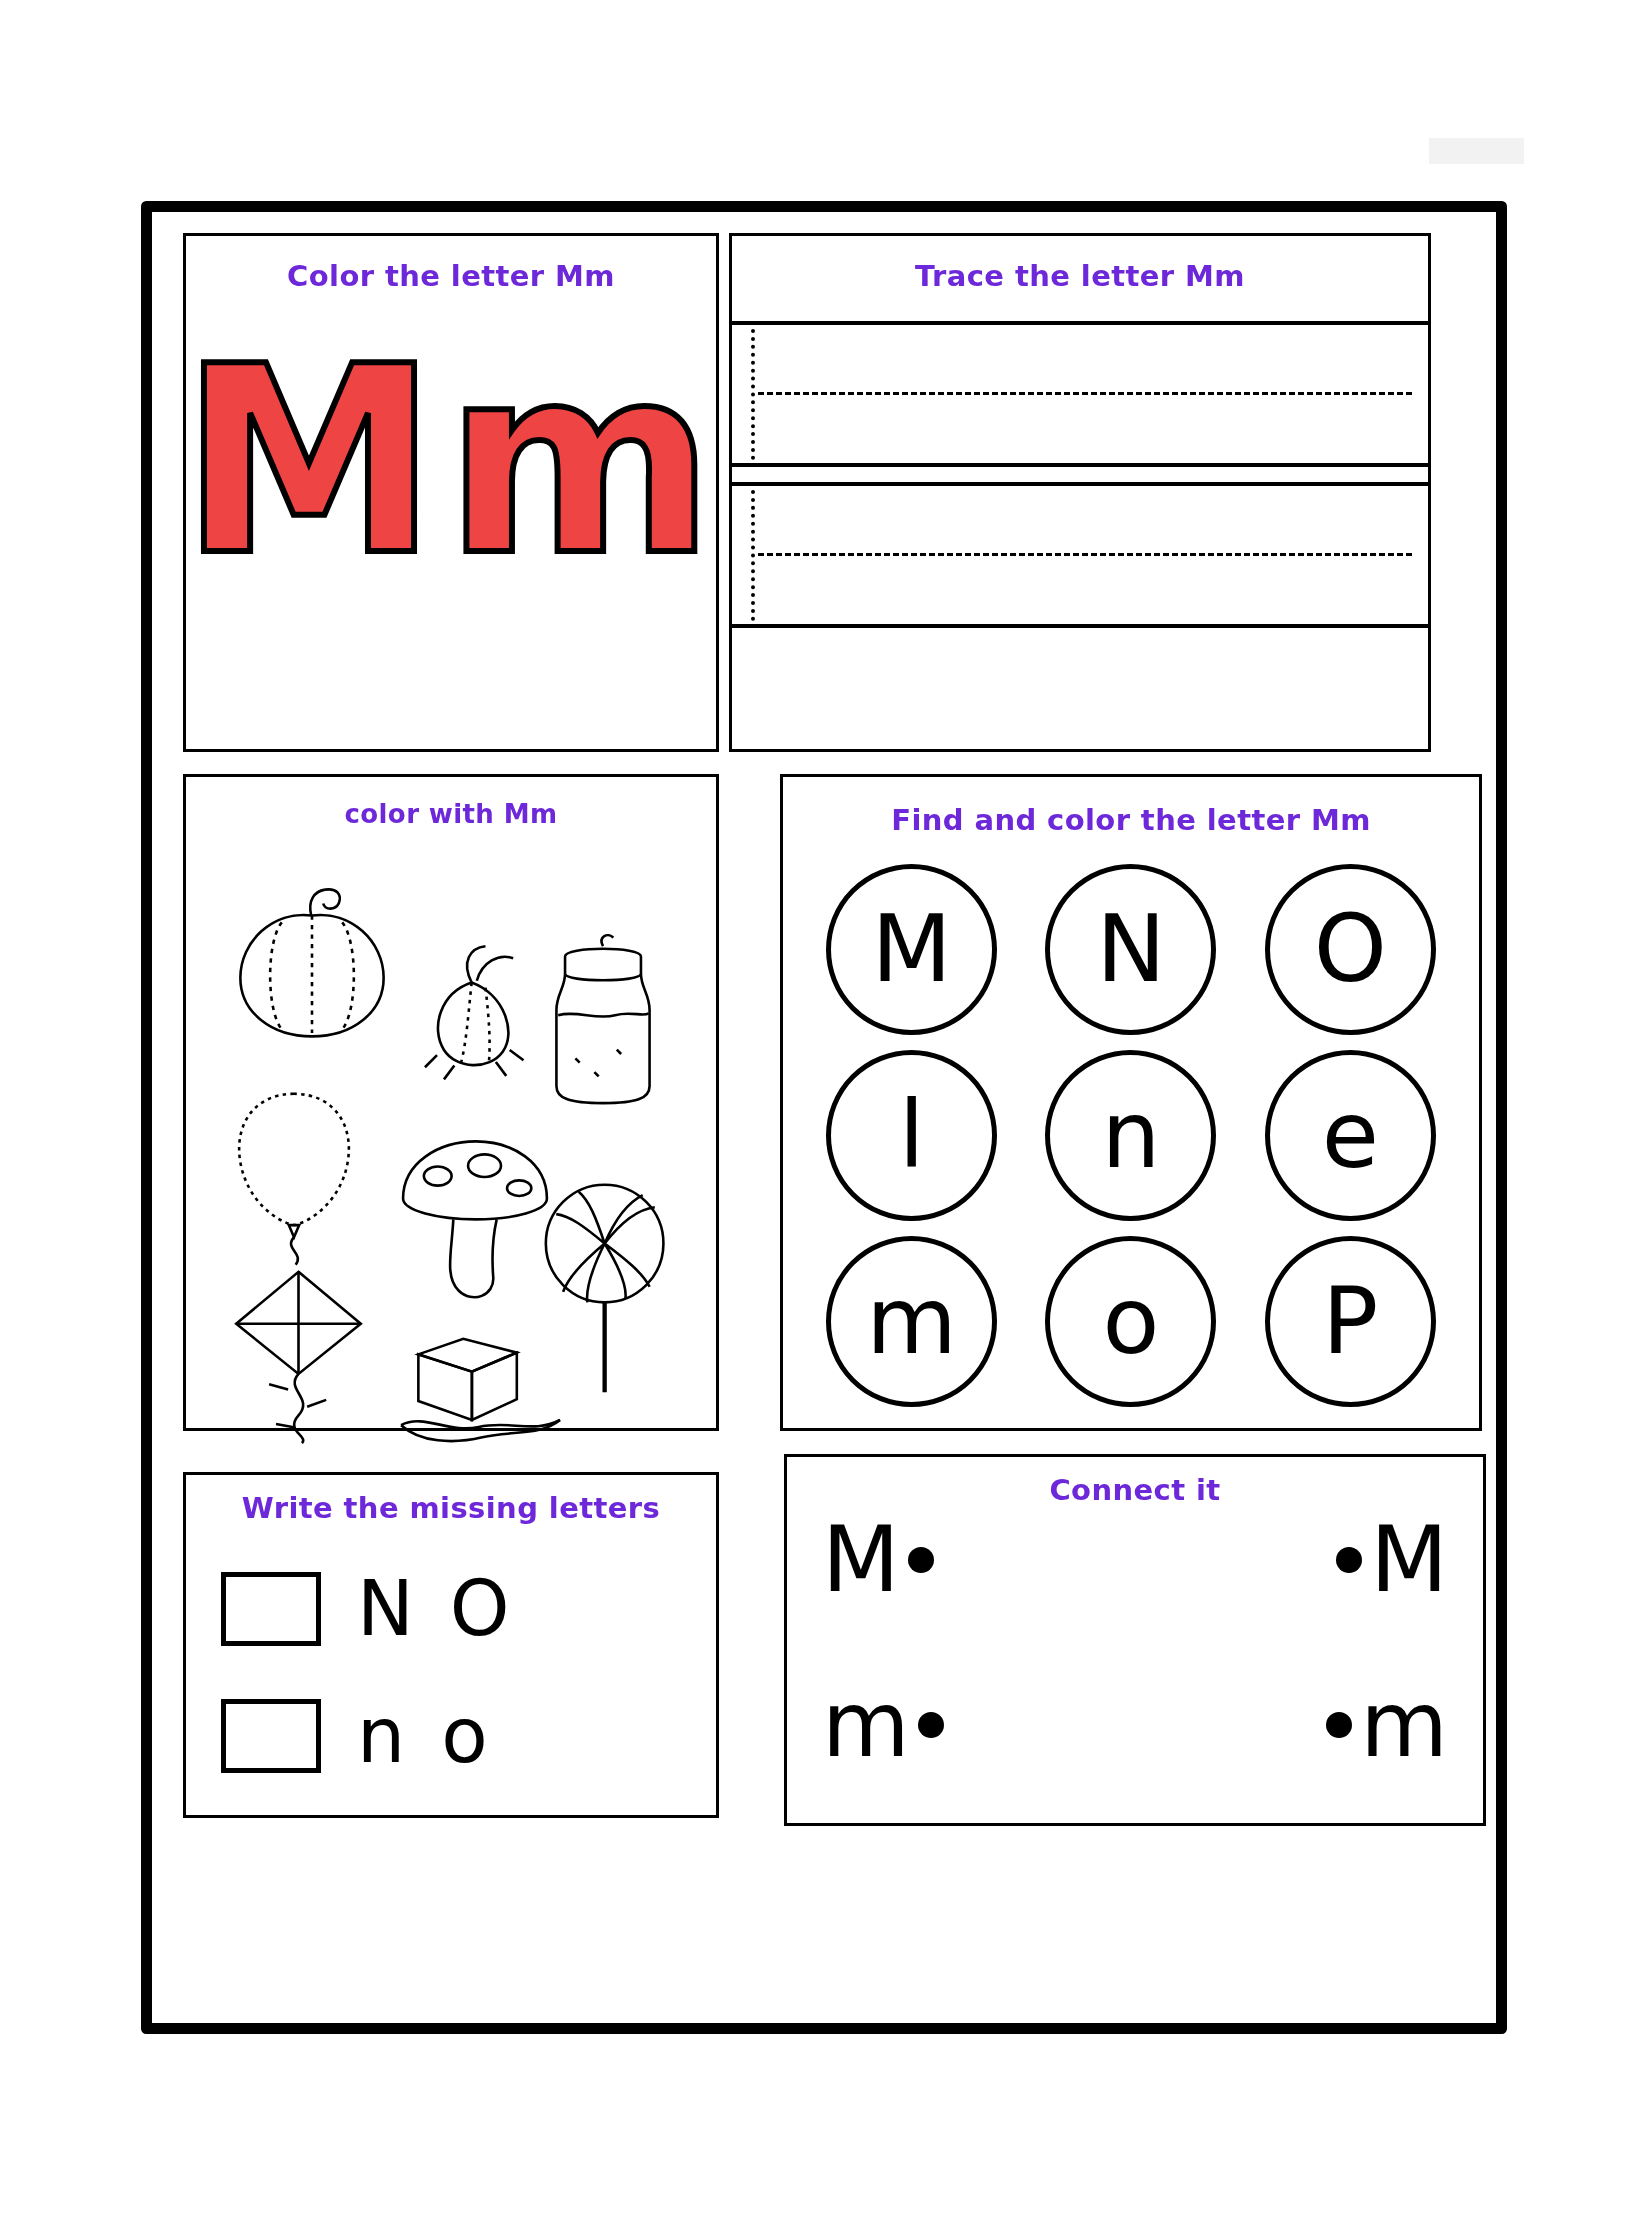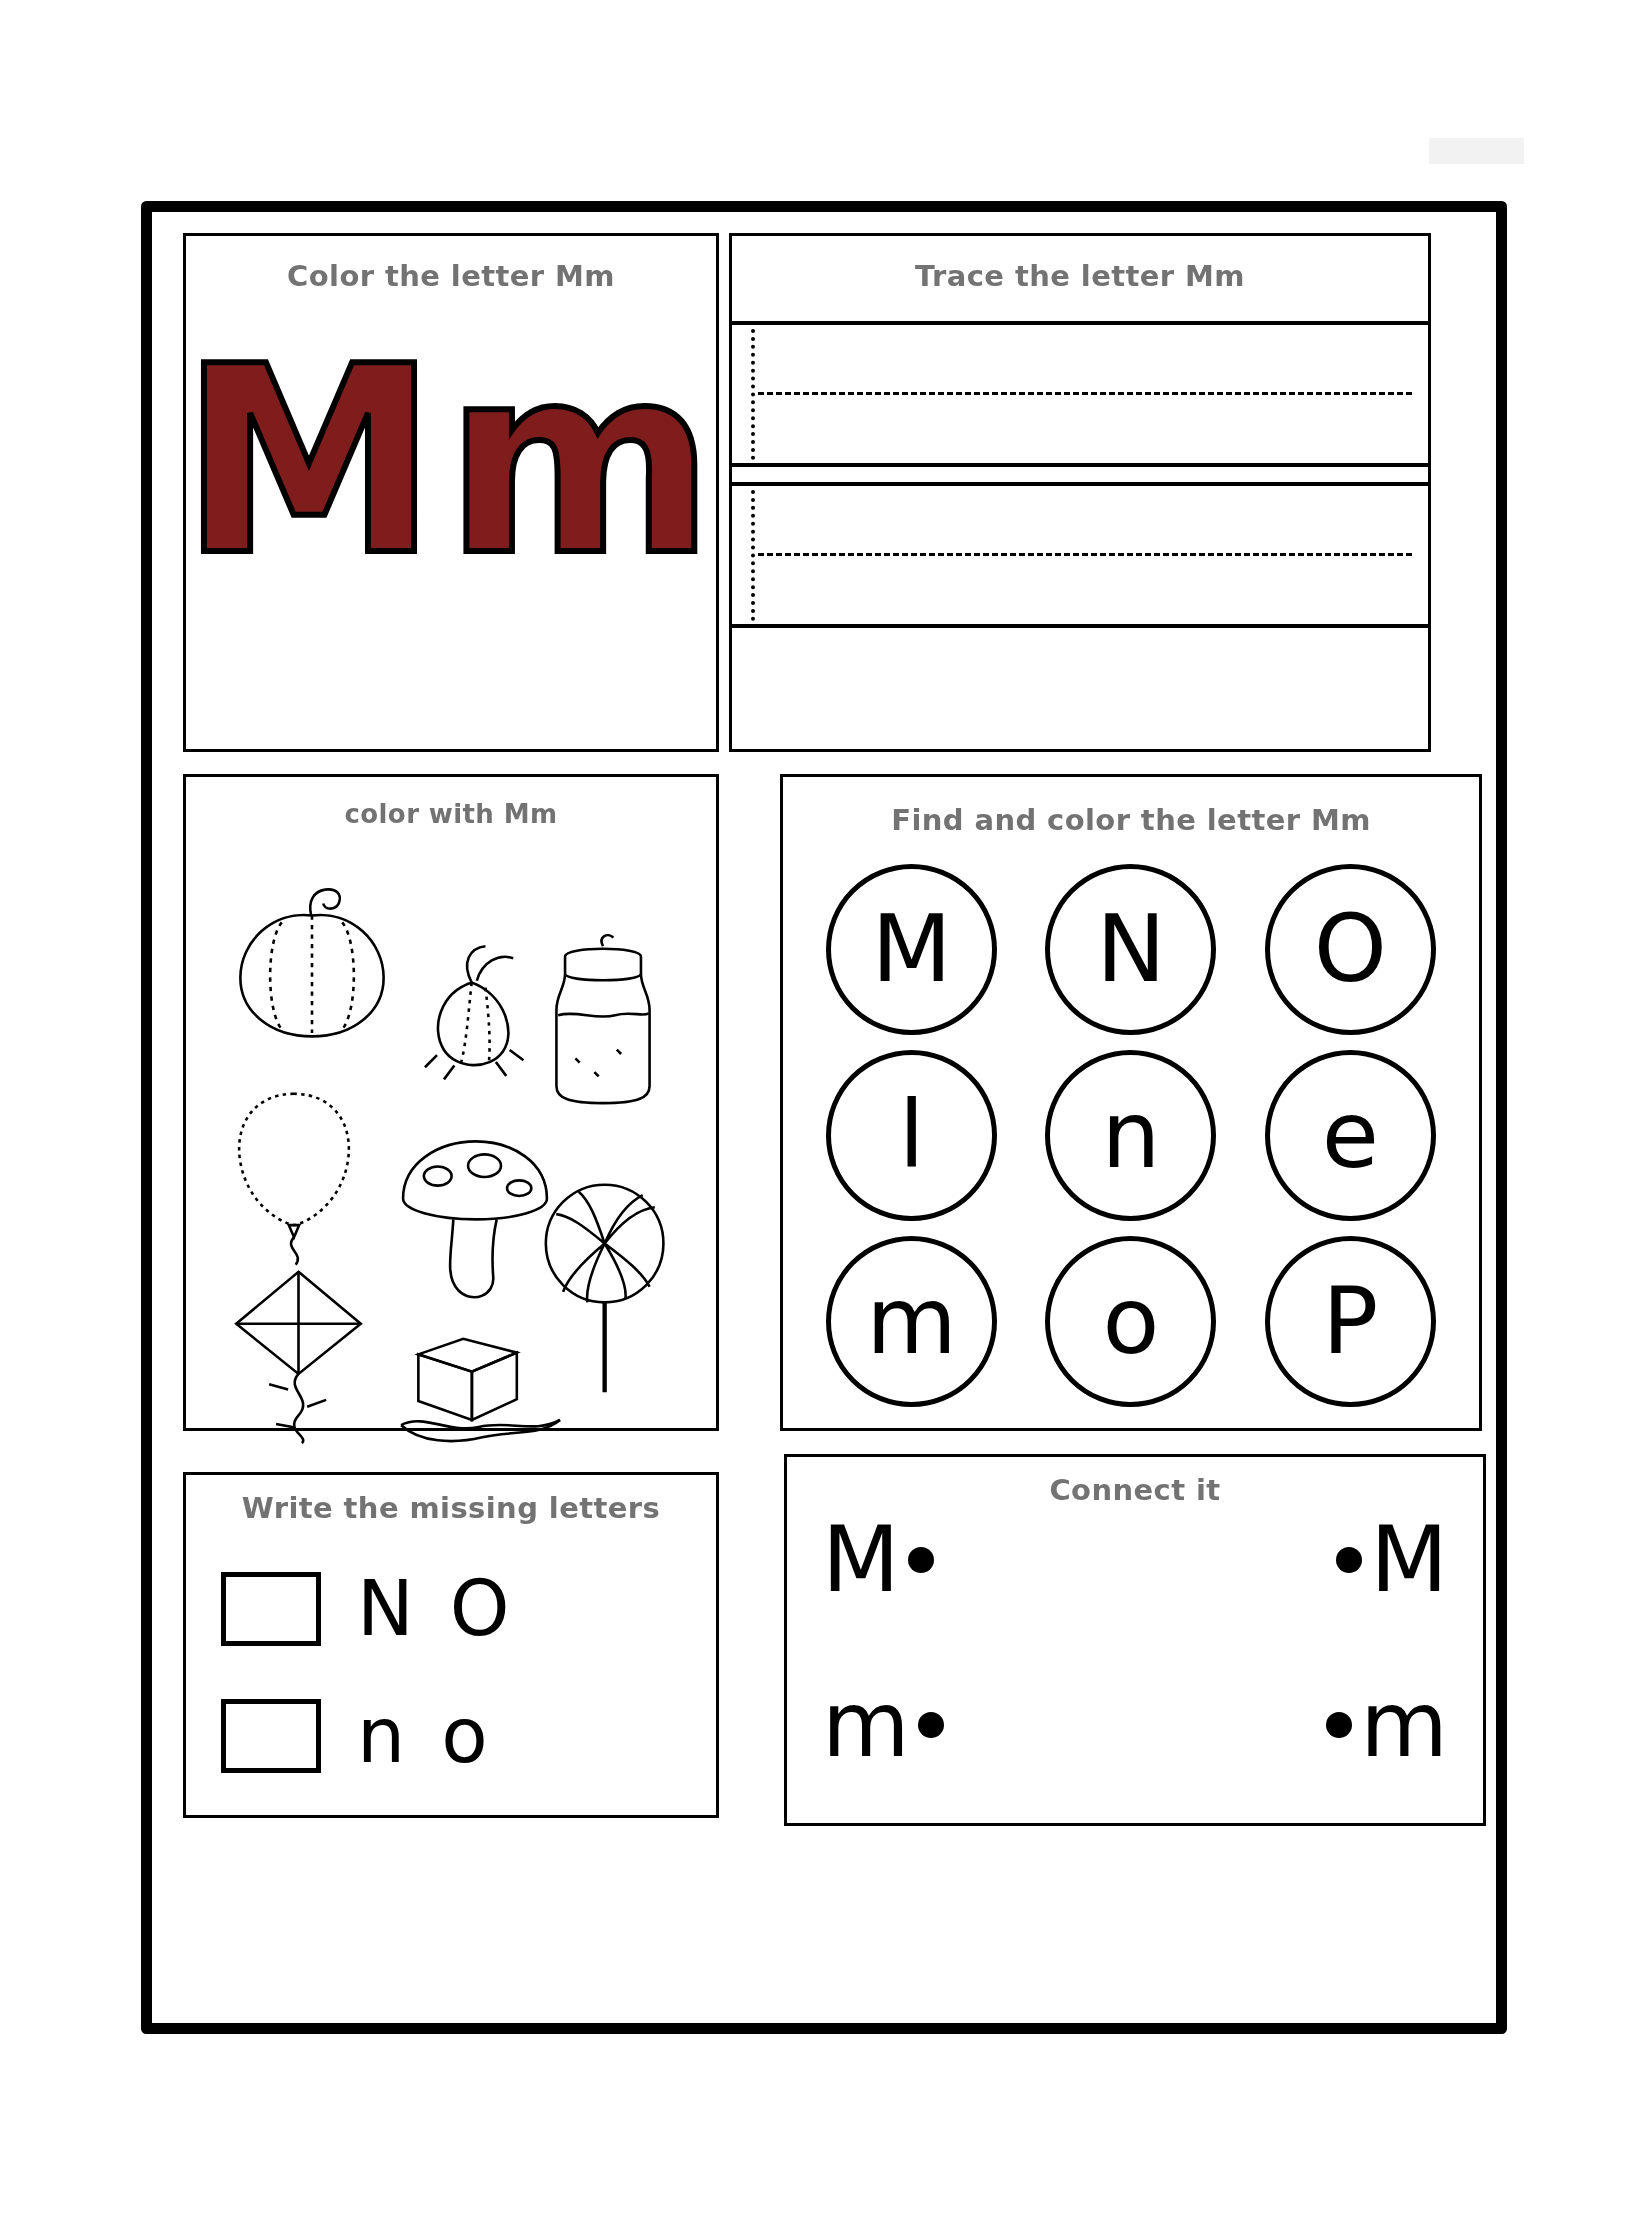--- a/index.html
+++ b/index.html
@@ -37,21 +37,21 @@
     position: absolute;
     border: 3.5px solid #000;
     box-sizing: border-box;
     background: #fff;
   }
 
   .box-title {
     text-align: center;
     font-family: "DejaVu Sans", sans-serif;
     font-weight: bold;
-    color: #737373;
+    color: #6d28d9;
     letter-spacing: 0.4px;
   }
 
   
   #panel-color-letter {
     left: 31px;
     top: 21px;
     width: 536px;
     height: 519px;
   }
@@ -64,21 +64,21 @@
     left: 0;
     right: 0;
     top: 78px;
     height: 294px;
     display: flex;
     align-items: center;
     justify-content: center;
     font-size: 259px;
     line-height: 1;
     font-weight: bold;
-    color: #7f1d1d;
+    color: #ef4444;
     -webkit-text-stroke: 6px #000;
     letter-spacing: 7px;
     font-family: "DejaVu Sans", sans-serif;
   }
 
   
   #panel-trace {
     left: 577px;
     top: 21px;
     width: 702px;

